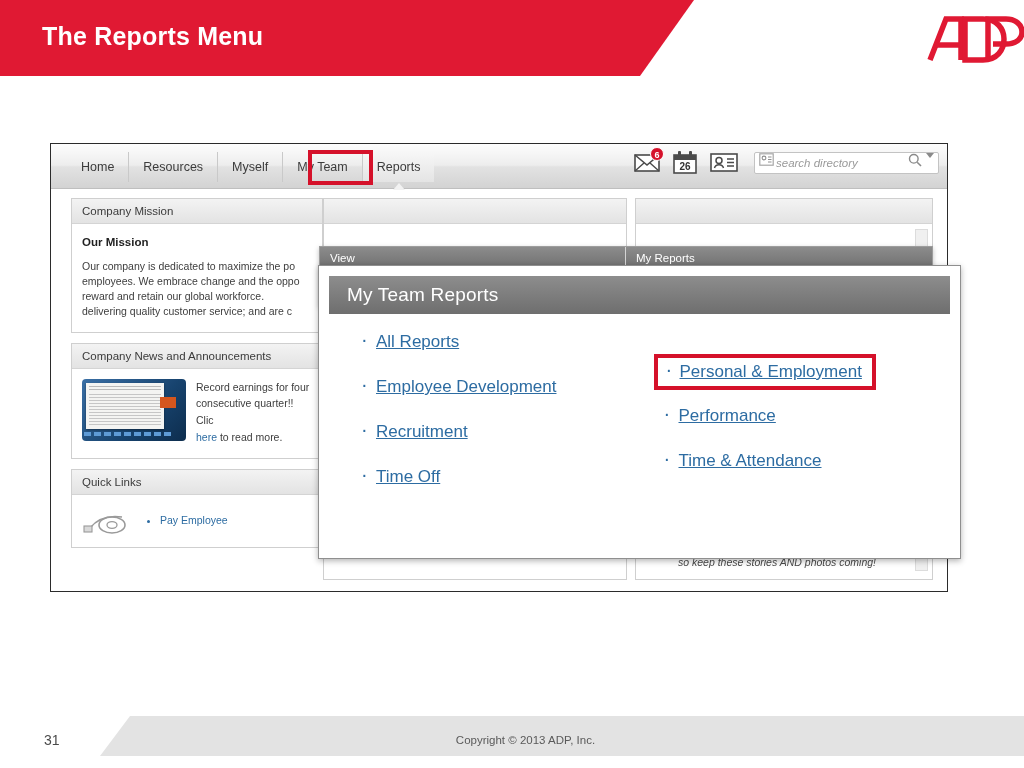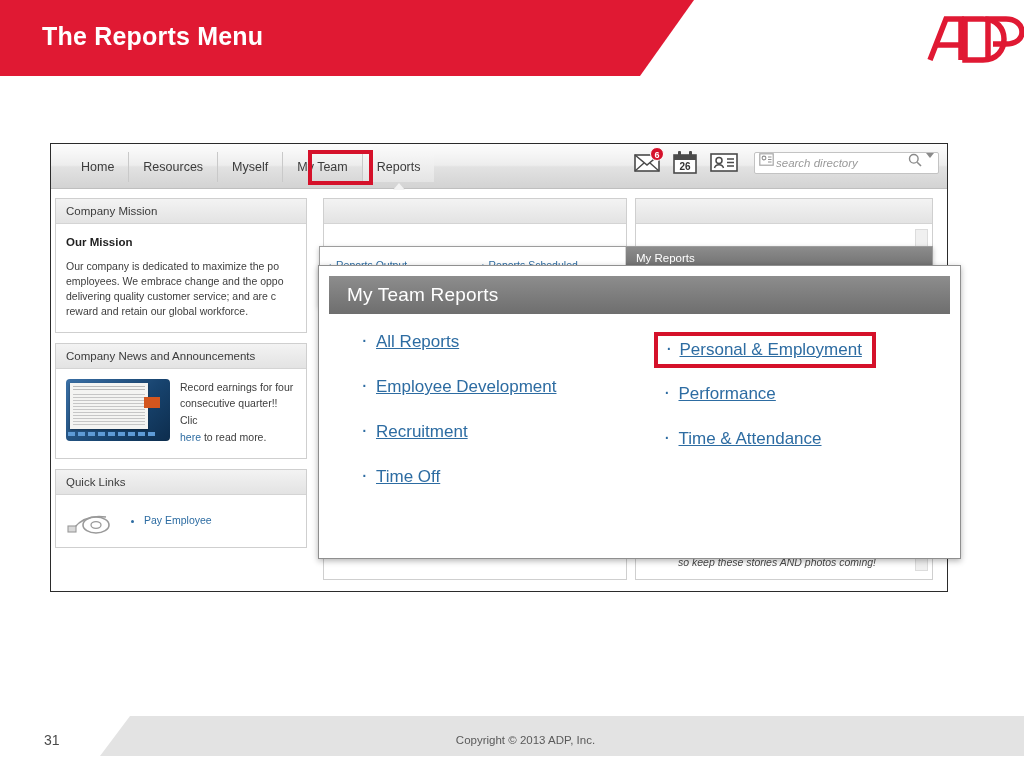--- a/index.html
+++ b/index.html
@@ -166,21 +166,21 @@
 
   
   .portal {
     position:absolute;
     left:0; top:46px; right:0; bottom:0;
     background:#ffffff;
   }
 
   .col-left {
     position:absolute;
-    left:4px; top:8px;
+    left:20px; top:8px;
     width: 252px;
   }
 
   .panel {
     background:#fff;
     border:1px solid #cfcfcf;
     margin-bottom: 10px;
   }
   .panel-head {
     height: 24px;
@@ -357,21 +357,21 @@
     color:#ffffff;
     font-size: 19px;
     letter-spacing:.2px;
   }
   .popup-grid {
     display:flex;
     padding: 18px 0 0 0;
   }
   .popup-col { width:50%; box-sizing:border-box; }
   .popup-col.left { padding-left: 40px; }
-  .popup-col.right { padding-left: 22px; }
+  .popup-col.right { padding-left: 22px; margin-top: 22px; }
 
   .popup-link {
     position:relative;
     font-size: 17px;
     color:#2d6ca2;
     padding-left: 17px;
     margin-bottom: 25px;
     display:inline-block;
     white-space:nowrap;
   }
@@ -514,22 +514,22 @@
     <div class="portal">
 
       <div class="col-left">
 
         <div class="panel">
           <div class="panel-head">Company Mission</div>
           <div class="panel-body">
             <h4>Our Mission</h4>
             <div>Our company is dedicated to maximize the po</div>
             <div>employees. We embrace change and the oppo</div>
+            <div>reward and retain our global workforce.</div>
             <div>delivering quality customer service; and are c</div>
-            <div>reward and retain our global workforce.</div>
           </div>
         </div>
 
         <div class="panel">
           <div class="panel-head">Company News and Announcements</div>
           <div class="panel-body">
             <div class="news-row">
               <div class="news-thumb">
                 <div class="sheet"></div>
                 <div class="chip"></div>
@@ -578,20 +578,21 @@
           <div class="scroll-col"></div>
           <div class="ghost-foot-text">
             <div class="faded">we are all responsible to the news around us</div>
             <div>so keep these stories AND photos coming!</div>
           </div>
         </div>
       </div>
 
       <div class="megamenu">
         <div class="mm-col first">
+          <div class="mm-head">View</div>
           <div class="mm-items">
             <div class="mm-item">Reports Output</div>
             <div class="mm-item">Reports Scheduled</div>
           </div>
         </div>
         <div class="mm-col">
           <div class="mm-head">My Reports</div>
           <div class="mm-items">
             <div class="mm-item">All Reports</div>
             <div class="mm-item">My Team Reports</div>

